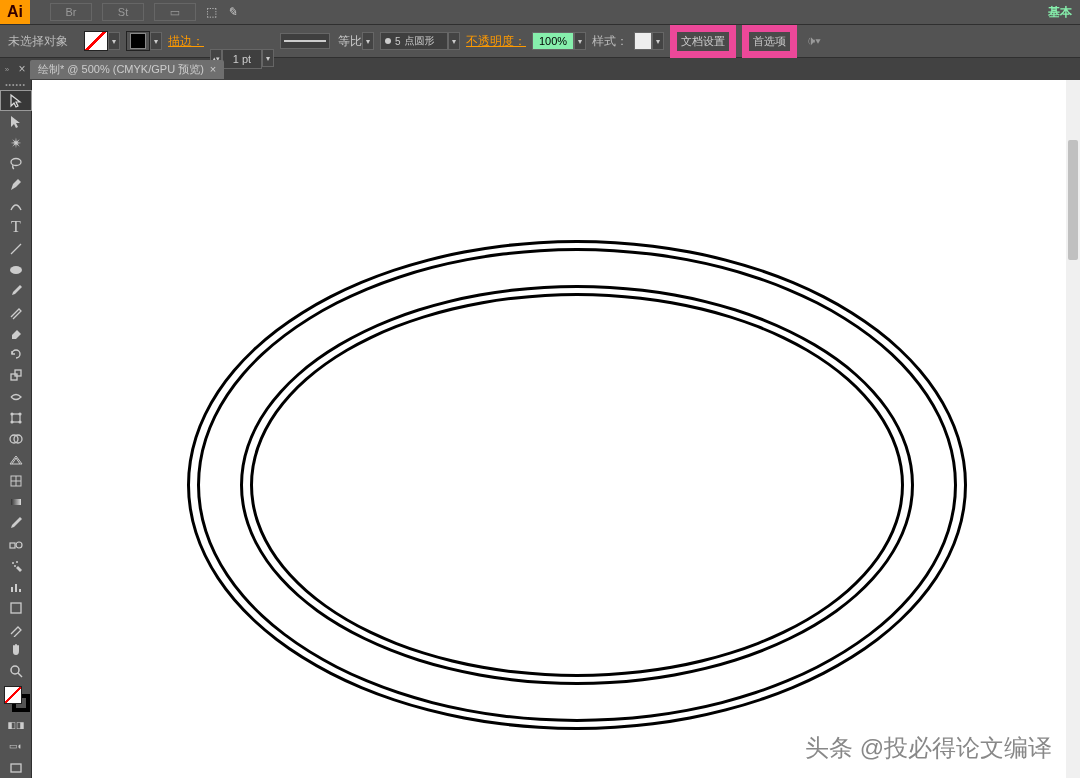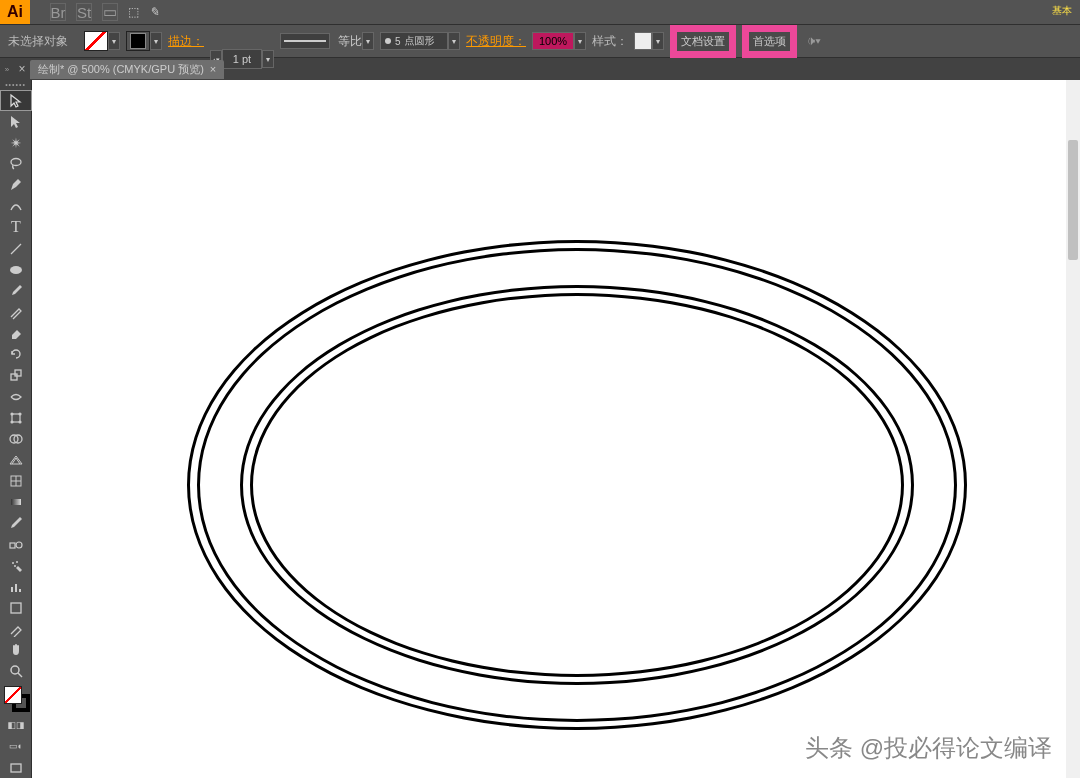--- a/index.html
+++ b/index.html
@@ -3,35 +3,35 @@
   <meta charset="utf-8">
   <style>
     * { margin: 0; padding: 0; box-sizing: border-box; font-family: "Microsoft YaHei", sans-serif; }
     body { width: 1080px; height: 778px; background: #4a4a4a; overflow: hidden; position: relative; }
     
     .menubar { height: 24px; background: #535353; display: flex; align-items: center; color: #ccc; font-size: 12px; }
     .app-icon { width: 30px; height: 24px; background: #ff9a00; color: #330000; display: flex; align-items: center; justify-content: center; font-weight: bold; font-size: 16px; }
     .menu-items { display: flex; margin-left: 8px; }
     .menu-item { padding: 0 9px; cursor: pointer; }
     .menu-right { margin-left: 20px; display: flex; gap: 10px; align-items: center; }
-    .menu-icon-btn { width: 16px; height: 18px; border: 1px solid #666; display: flex; align-items: center; justify-content: center; color: #999; font-size: 15px; }
-    .workspace-label { position: absolute; right: 8px; top: 4px; color: #fde047; font-size: 10px; }
+    .menu-icon-btn { width: 42px; height: 18px; border: 1px solid #666; display: flex; align-items: center; justify-content: center; color: #999; font-size: 11px; }
+    .workspace-label { position: absolute; right: 8px; top: 4px; color: #86efac; font-size: 12px; font-weight: bold; }
     
     .control-bar { height: 34px; background: #535353; border-top: 1px solid #2f2f2f; border-bottom: 1px solid #2f2f2f; display: flex; align-items: center; padding: 0 8px; color: #ccc; font-size: 12px; gap: 6px; }
     .control-label { color: #bbb; }
     .fill-swatch { width: 24px; height: 20px; background: linear-gradient(135deg, white 0%, white 45%, red 45%, red 55%, white 55%); border: 1px solid #222; }
     .color-swatch { width: 16px; height: 16px; background: #000; border: 1px solid #888; display: inline-block; }
     .dropdown-arrow { width: 12px; height: 18px; background: #444; border: 1px solid #666; display: inline-flex; align-items: center; justify-content: center; font-size: 8px; cursor: pointer; }
     .stroke-label { color: #ff9a00; text-decoration: underline; }
     .pt-input { width: 40px; height: 20px; background: #3f3f3f; border: 1px solid #666; color: #ccc; text-align: center; font-size: 11px; }
     .stroke-profile { width: 50px; height: 16px; background: #3f3f3f; border: 1px solid #666; position: relative; }
     .stroke-profile::before { content: ""; position: absolute; left: 3px; right: 3px; top: 50%; height: 2px; background: #ccc; transform: translateY(-50%); }
     .brush-ctl { width: 68px; height: 18px; background: #3f3f3f; border: 1px solid #666; display: flex; align-items: center; padding: 0 4px; gap: 4px; font-size: 10px; }
     .brush-dot { width: 6px; height: 6px; background: #ccc; border-radius: 50%; }
-    .opacity-input { width: 42px; height: 18px; background: #be185d; border: 1px solid #666; color: #000; text-align: center; font-size: 11px; }
+    .opacity-input { width: 42px; height: 18px; background: #86efac; border: 1px solid #666; color: #000; text-align: center; font-size: 11px; }
     .style-swatch { width: 18px; height: 18px; background: #eee; border: 1px solid #666; }
     .control-btn { padding: 2px 4px; background: #4a4a4a; border: 7px solid #ec4899; color: #ccc; font-size: 11px; cursor: pointer; }
     .speaker-icon { color: #999; font-size: 13px; margin-left: 4px; }
     
     .tab-bar { height: 22px; background: #424242; display: flex; align-items: center; color: #ccc; font-size: 11px; }
     .tab-expand { width: 14px; text-align: center; font-size: 8px; color: #999; }
     .tab-close { width: 16px; text-align: center; font-size: 12px; color: #bbb; cursor: pointer; }
     .doc-tab { background: #6f6f6f; padding: 2px 8px; display: flex; align-items: center; gap: 6px; border-radius: 2px 2px 0 0; }
     
     .workspace { display: flex; height: calc(100% - 80px); }
@@ -74,21 +74,21 @@
     <div class="fill-swatch"></div>
     <div class="dropdown-arrow">▾</div>
   </div>
   <div style="display:flex;align-items:center;">
     <div style="width:24px;height:20px;border:1px solid #222;display:flex;align-items:center;justify-content:center;background:#535353;">
       <span class="color-swatch"></span>
     </div>
     <div class="dropdown-arrow">▾</div>
   </div>
   <span class="stroke-label">描边：</span>
-  <div style="display:flex;align-items:center;margin-top:36px;">
+  <div style="display:flex;margin-top:36px;">
     <div class="dropdown-arrow" style="font-size:7px;line-height:7px;flex-direction:column;">▴▾</div>
     <input class="pt-input" value="1 pt" style="">
     <div class="dropdown-arrow">▾</div>
   </div>
   <div style="display:flex;align-items:center;">
     <div class="stroke-profile"></div>
     <span style="margin-left:8px;">等比</span>
     <div class="dropdown-arrow">▾</div>
   </div>
   <div style="display:flex;align-items:center;">

